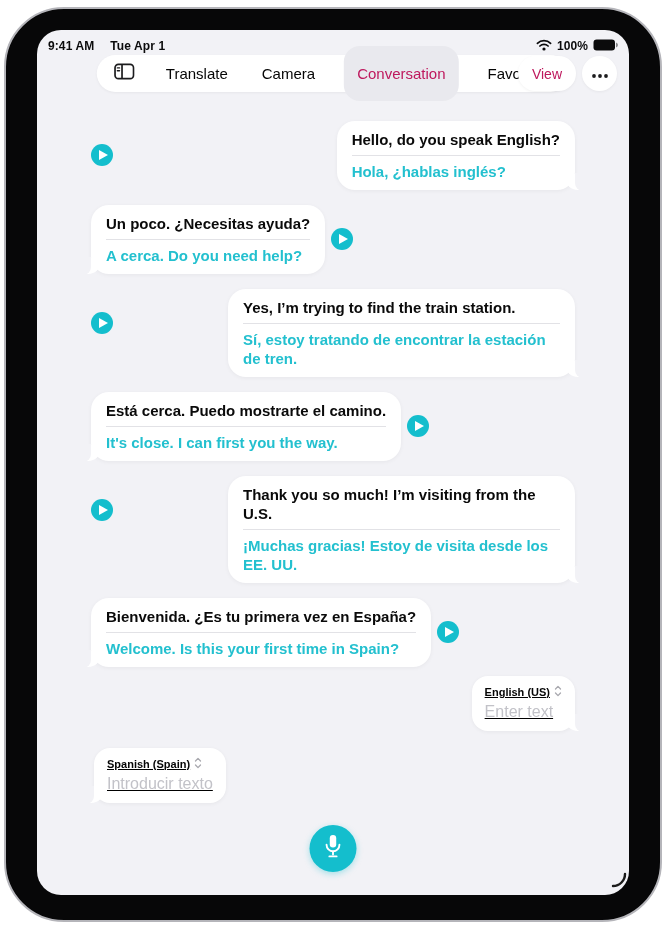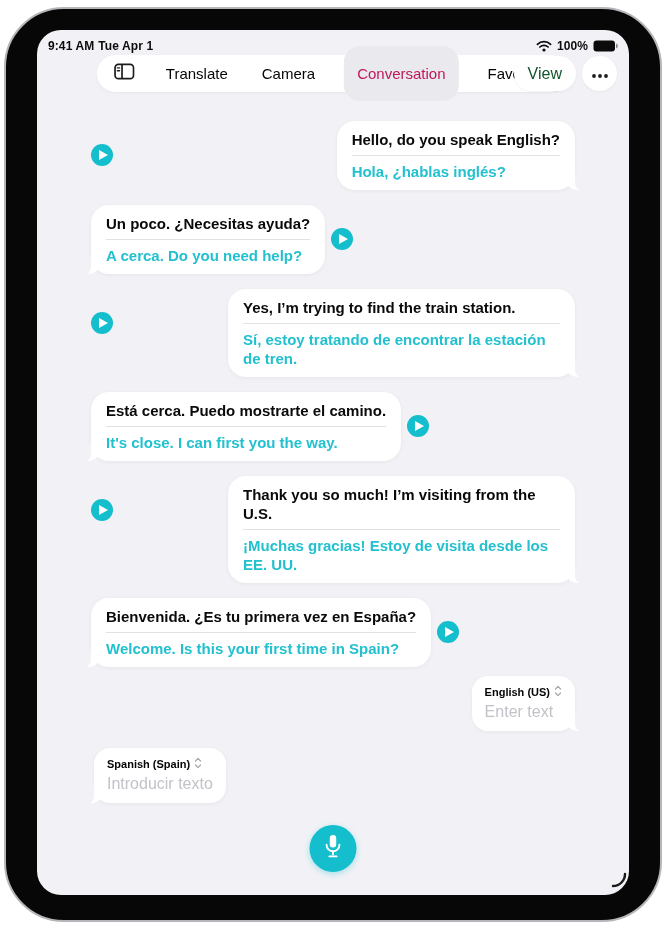--- a/index.html
+++ b/index.html
@@ -16,36 +16,36 @@
   .screen{
     position:absolute;left:37px;top:30px;width:592px;height:865px;
     background:#F2F2F6;border-radius:24px;overflow:hidden;
   }
   
   .status-bar{
     position:absolute;top:8px;left:11px;right:11px;height:16px;
     display:flex;justify-content:space-between;align-items:center;
     font-size:12px;font-weight:600;color:#0b0b0c;letter-spacing:.1px;
   }
-  .status-left{display:flex;gap:4px;align-items:center;}
-  .status-right{display:flex;gap:5px;align-items:center;}
+  .status-left{display:flex;gap:16px;align-items:center;}
+  .status-right{display:flex;gap:5px;align-items:flex-start;}
   .status-right svg{display:block;}
   
   .toolbar{position:absolute;top:25px;left:0;right:0;height:37px;}
   .tab-pill{
     position:absolute;left:50%;transform:translateX(-50%);height:37px;
     display:flex;align-items:center;gap:24px;background:#fff;border-radius:19px;
     padding:0 15px;box-shadow:0 1px 3px rgba(0,0,0,.05);box-sizing:border-box;
   }
   .sidebar-btn{display:flex;align-items:center;justify-content:center;padding:2px 2px;cursor:pointer;}
   .tab{font-size:15px;color:#050505;padding:6px 5px;white-space:nowrap;cursor:pointer;}
   .tab.selected{background:#E9E9EE;color:#be185d;border-radius:16px;padding:19px 13px;}
   .right-cluster{position:absolute;right:12px;top:1px;display:flex;gap:6px;align-items:center;}
   .view-btn{
-    background:#fff;border-radius:18px;height:35px;padding:0 14px;font-size:16px;color:#14532d;
+    background:#fff;border-radius:18px;height:35px;padding:0 14px;font-size:14px;color:#be185d;
     display:flex;align-items:center;box-shadow:0 1px 3px rgba(0,0,0,.05);cursor:pointer;
   }
   .more-btn{
     width:35px;height:35px;border-radius:50%;background:#fff;display:flex;align-items:center;
     justify-content:center;box-shadow:0 1px 3px rgba(0,0,0,.05);cursor:pointer;
   }
   
   .chat{position:absolute;top:91px;left:54px;right:54px;display:flex;flex-direction:column;gap:15px;}
   .msg-row{display:flex;gap:6px;}
   .msg-row.right{justify-content:space-between;}
@@ -67,21 +67,21 @@
     background:#F2F2F6;border-bottom-right-radius:9px;}
   .play-btn{
     width:22px;height:22px;border-radius:50%;background:#14BECD;flex:0 0 auto;
     display:flex;align-items:center;justify-content:center;align-self:flex-start;margin-top:23px;
     cursor:pointer;
   }
   .play-btn svg{display:block;margin-left:2px;}
   
   .input-bubble{
     position:absolute;background:#fff;border-radius:16px;padding:9px 13px 10px 13px;
-    box-shadow:0 1px 4px rgba(0,0,0,.05);cursor:text;
+    box-shadow:0 1px 4px rgba(0,0,0,.05);cursor:text;text-decoration:underline;
   }
   .input-en{top:646px;right:54px;}
   .input-es{top:718px;left:57px;}
   .lang-row{display:flex;align-items:center;gap:4px;font-size:11px;font-weight:bold;color:#050505;
     white-space:nowrap;cursor:pointer;}
   .placeholder{margin-top:4px;font-size:16px;color:#C2C2C8;white-space:nowrap;}
   
   .mic-btn{
     position:absolute;left:50%;top:795px;transform:translateX(-50%);
     width:47px;height:47px;border-radius:50%;background:#14BECD;

